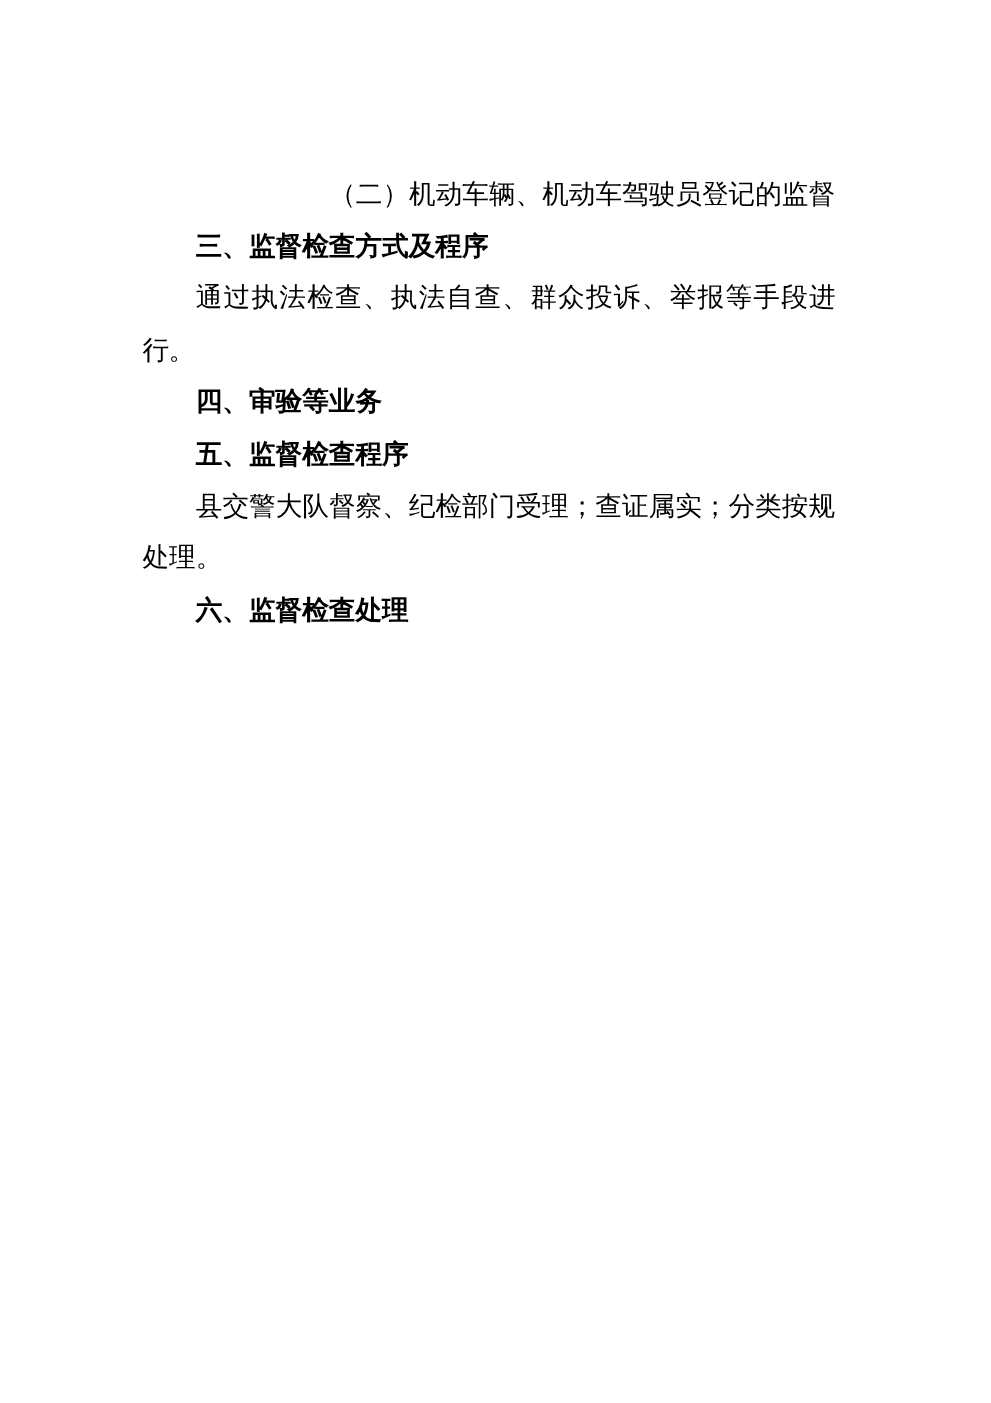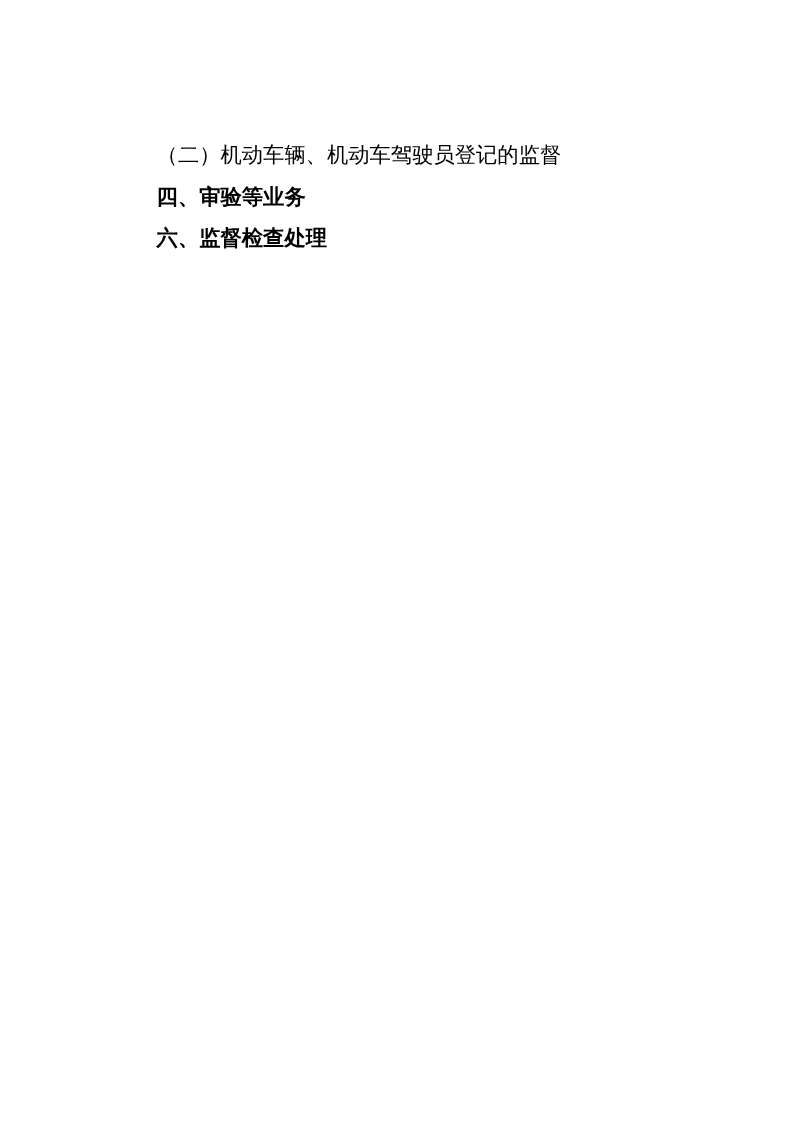--- a/index.html
+++ b/index.html
@@ -17,21 +17,21 @@
   .page {
     box-sizing: border-box;
     width: 793px;
     height: 1122px;
     padding: 135px 125px 0 114px;
     background: #ffffff;
   }
   .doc-title {
     font-size: 21.3px;
     line-height: 41.6px;
-    text-align: left;
+    text-align: right;
     text-indent: 2em;
     font-family: "Liberation Serif", serif;
     white-space: nowrap;
   }
   .sec-heading {
     font-size: 21.3px;
     line-height: 41.6px;
     font-weight: bold;
     font-family: "Liberation Sans", sans-serif;
     text-indent: 2em;
@@ -51,23 +51,31 @@
 </style>
 </head>
 <body>
 
 <div class="page">
 
   <div class="doc-title">（二）机动车辆、机动车驾驶员登记的监督</div>
 
 
 
+  <div class="section">
+    <div class="sec-heading">三、监督检查方式及程序</div>
+    <p class="sec-para tight">通过执法检查、执法自查、群众投诉、举报等手段进行。</p>
+  </div>
 
   <div class="section">
     <div class="sec-heading">四、审验等业务</div>
   </div>
 
+  <div class="section">
+    <div class="sec-heading">五、监督检查程序</div>
+    <p class="sec-para">县交警大队督察、纪检部门受理；查证属实；分类按规处理。</p>
+  </div>
 
   <div class="section">
     <div class="sec-heading">六、监督检查处理</div>
   </div>
 
 </div>
 
 </body></html>

